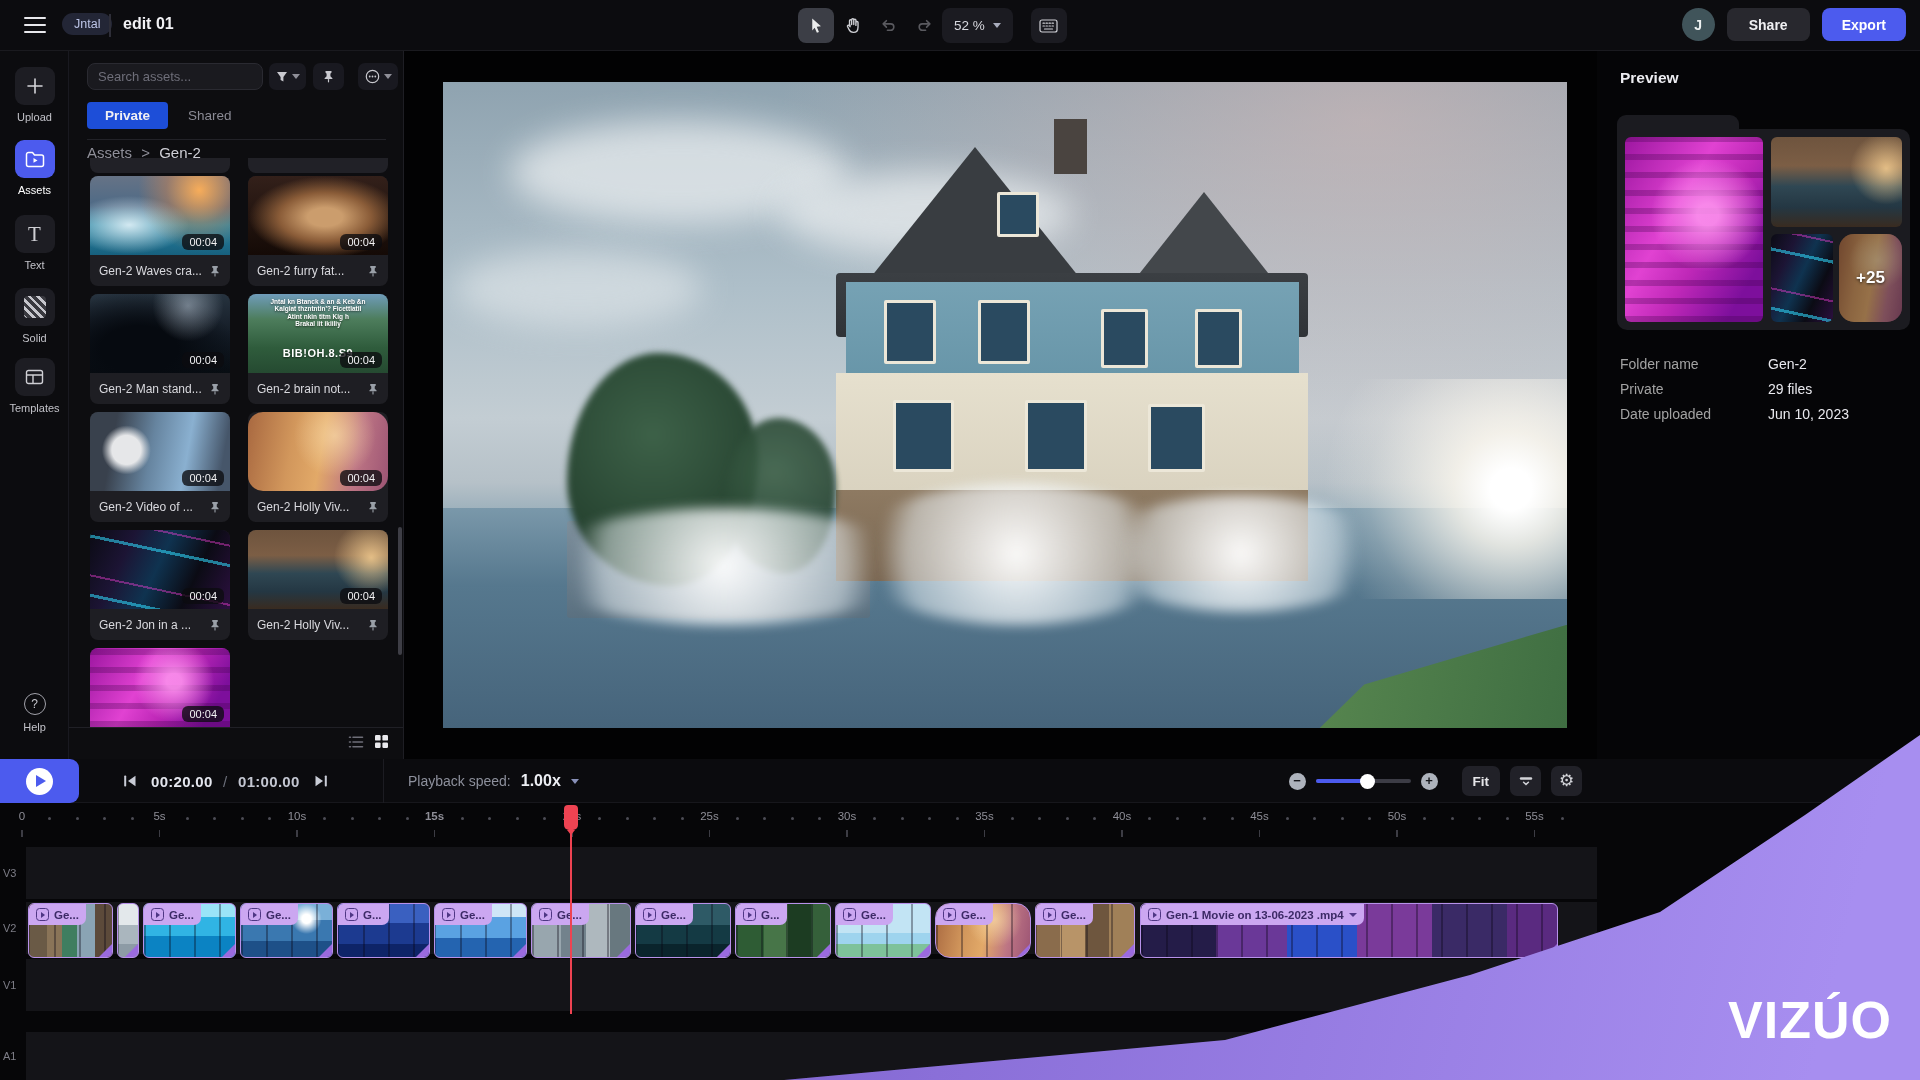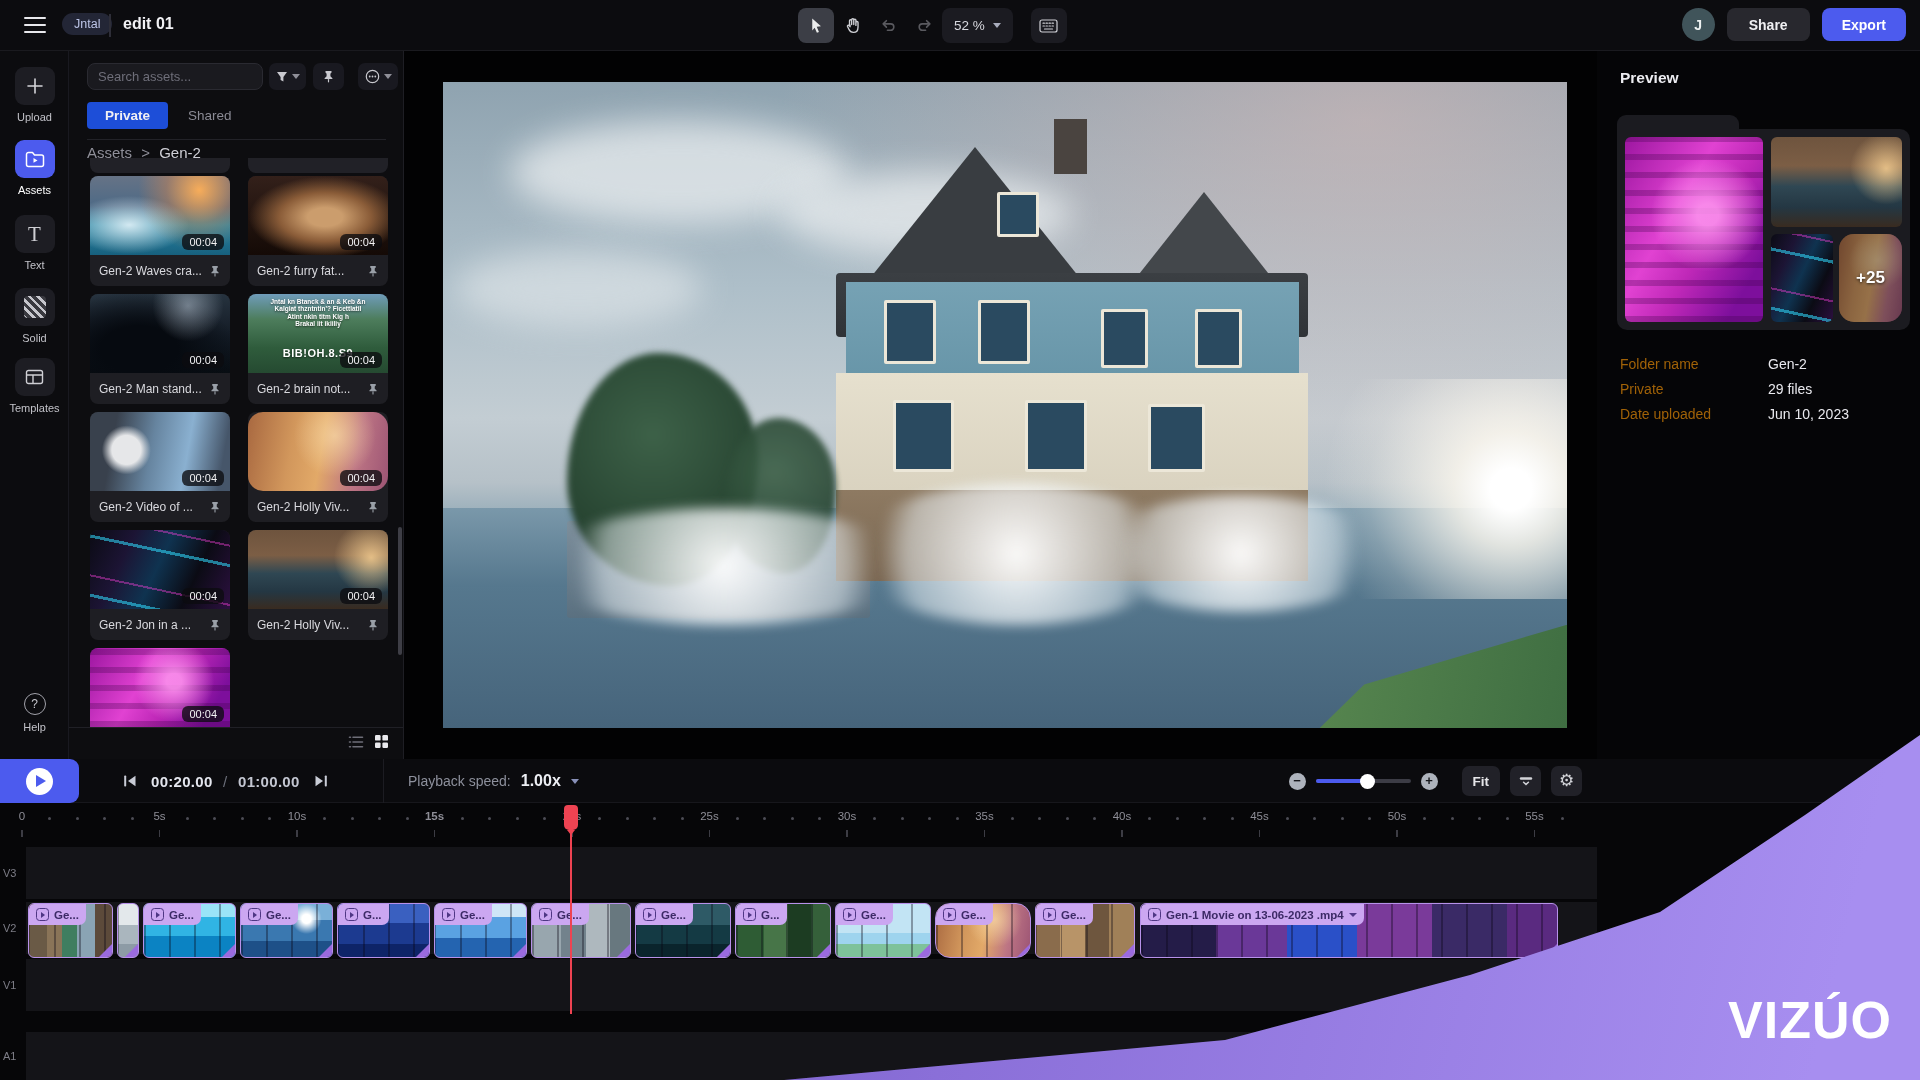--- a/index.html
+++ b/index.html
@@ -84,21 +84,21 @@
 
   
   .preview-panel { position:absolute; left:1597px; top:51px; width:323px; height:708px; background:#050507; }
   .preview-title { position:absolute; left:23px; top:18px; color:#ececf0; font-size:15.5px; font-weight:700; }
   .folder-tab { position:absolute; left:20px; top:64px; width:122px; height:20px; background:#1b1b20; border-radius:9px 9px 0 0; }
   .folder-card { position:absolute; left:20px; top:78px; width:293px; height:201px; background:#1b1b20; border-radius:0 10px 10px 10px; padding:8px; cursor:pointer; }
   .collage-img { position:absolute; border-radius:6px; overflow:hidden; }
   .plus-overlay { position:absolute; inset:0; background:rgba(10,8,14,.35); display:flex; align-items:center; justify-content:center; color:#fff; font-size:17px; font-weight:700; text-shadow:0 1px 3px rgba(0,0,0,.7); }
   .detail-rows { position:absolute; left:23px; top:300px; width:280px; }
   .detail-row { display:flex; height:25px; align-items:center; font-size:14px; }
-  .detail-label { width:148px; color:#a16207; }
+  .detail-label { width:148px; color:#a3a3a3; }
   .detail-value { color:#e9e9ee; }
 
   
   .playbar { position:absolute; left:0; top:759px; width:1920px; height:44px; background:#0b0b0e; border-bottom:1px solid #17171c; }
   .play-btn { position:absolute; left:0; top:0; width:79px; height:44px; background:#4c5bee; border-radius:0 9px 9px 0; display:flex; align-items:center; justify-content:center; cursor:pointer; }
   .play-circle { width:27px; height:27px; background:#fff; border-radius:50%; display:flex; align-items:center; justify-content:center; }
   .play-tri { width:0; height:0; border-top:6px solid transparent; border-bottom:6px solid transparent; border-left:10px solid #4c5bee; margin-left:3px; }
   .pb-left { position:absolute; left:122px; top:0; height:44px; display:flex; align-items:center; gap:13px; }
   .timecode { font-size:15px; letter-spacing:.3px; }
   .tc-cur { color:#e4e6ee; font-weight:700; }

